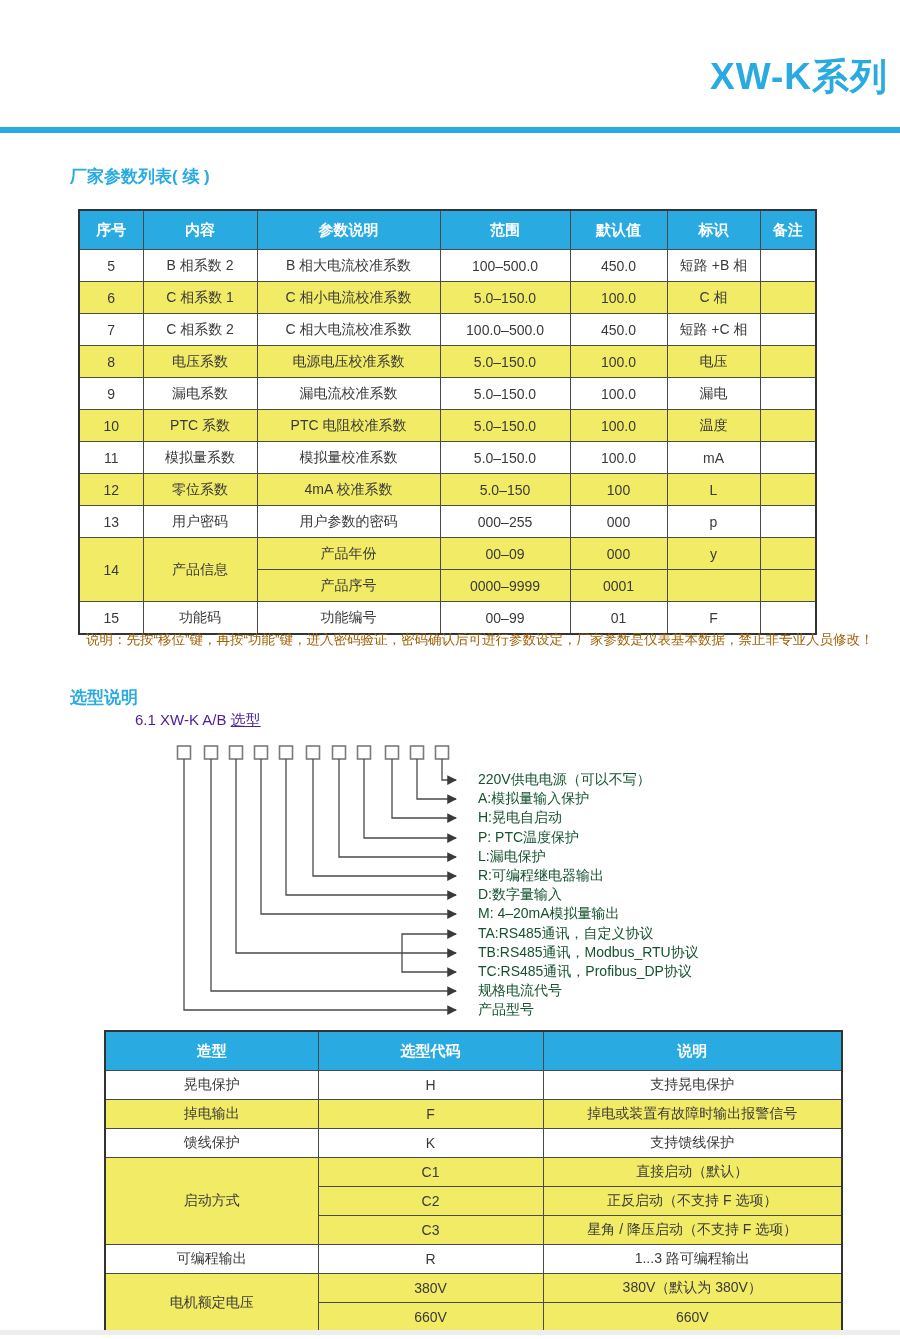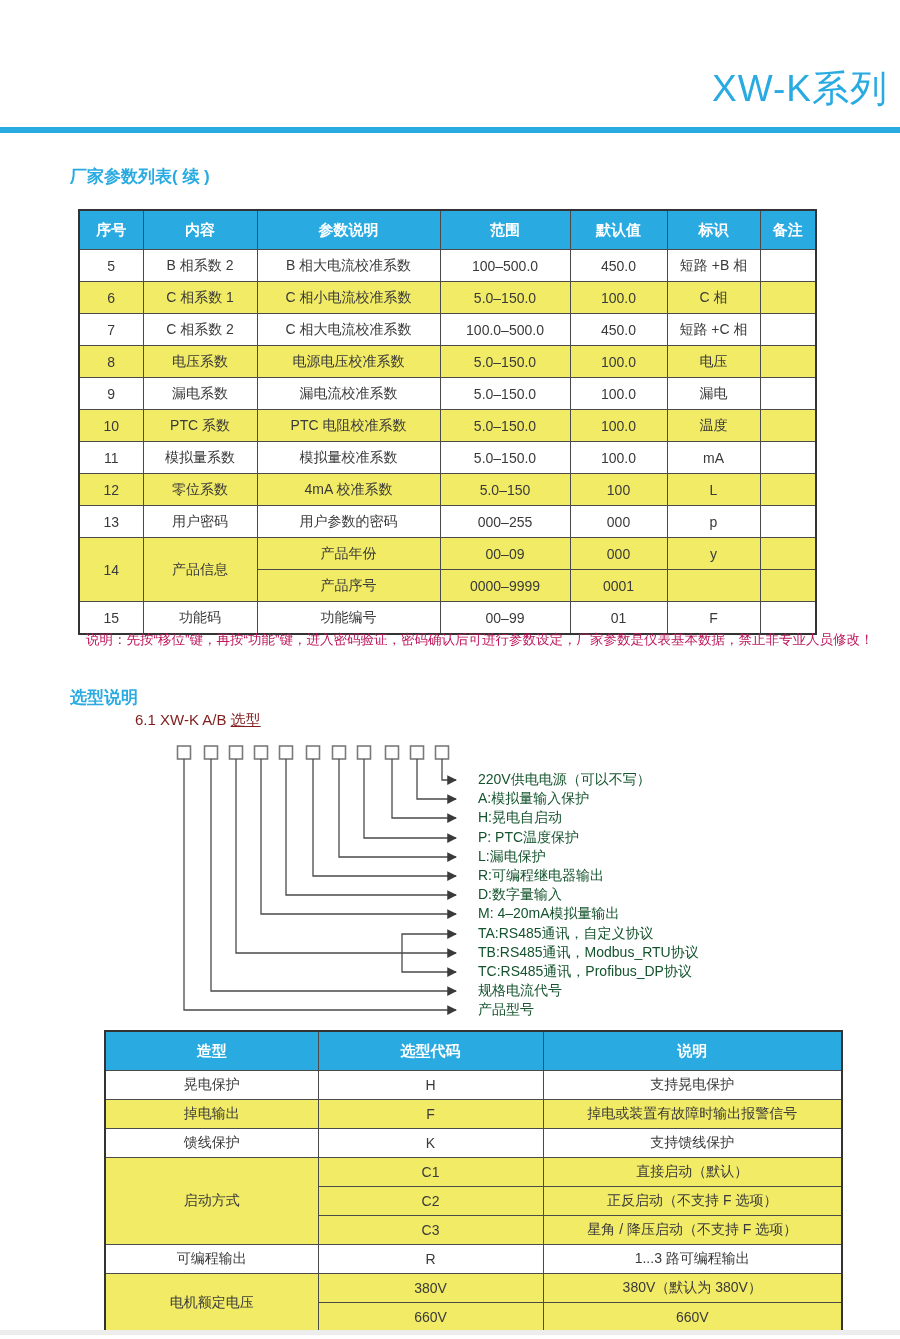--- a/index.html
+++ b/index.html
@@ -1,42 +1,42 @@
 <!DOCTYPE html>
 <html><head>
 <meta charset="utf-8">
 <style>
   html,body{margin:0;padding:0;background:#fff;}
   body{font-family:"Liberation Sans","DejaVu Sans",sans-serif;color:#3a3a3a;}
   .page{position:relative;width:900px;height:1339px;background:#fff;overflow:hidden;}
 
   
   .titleblock{position:absolute;top:56px;right:12px;text-align:right;color:#29ABE2;}
-  .doc-title{font-size:37px;font-weight:normal;letter-spacing:1px;line-height:42px;margin-top:12px;}
+  .doc-title{font-size:37px;font-weight:bold;letter-spacing:1px;line-height:42px;}
   .doc-subtitle{font-size:20px;font-weight:bold;line-height:24px;}
   .bluebar{position:absolute;left:0;top:127px;width:900px;height:6px;background:#29ABE2;}
 
   
   .sec-title{position:absolute;color:#29ABE2;font-size:17px;font-weight:bold;}
-  .sub-title{position:absolute;font-size:15px;color:#7f1d1d;}
+  .sub-title{position:absolute;font-size:15px;color:#4c1d95;}
   .sub-title .u{text-decoration:underline;}
 
   
   table{border-collapse:collapse;table-layout:fixed;background:#fff;}
   table,td,th{border:1px solid #4a4a4a;}
   table{border:2px solid #333;}
   th{background:#29ABE2;color:#fff;font-size:15px;font-weight:bold;padding:0;}
   td{font-size:14px;text-align:center;vertical-align:middle;padding:0 2px;overflow:hidden;}
   tr.y td{background:#F1EB66;}
 
   .t1{position:absolute;left:78px;top:209px;width:737px;}
   .t1 th{height:38px;}
   .t1 td{height:31px;}
 
-  .footnote{position:absolute;left:86px;top:631px;width:790px;font-size:13.5px;color:#be185d;}
+  .footnote{position:absolute;left:86px;top:631px;width:790px;font-size:13.5px;color:#a16207;}
 
   
   .diagram-svg{position:absolute;left:0;top:740px;}
   .diag-labels{position:absolute;left:478px;top:770px;}
   .diag-label{height:19.2px;line-height:19.2px;font-size:14px;color:#14532d;white-space:nowrap;}
 
   .t2{position:absolute;left:104px;top:1030px;width:737px;}
   .t2 th{height:38px;}
   .t2 td{height:28px;}
 

